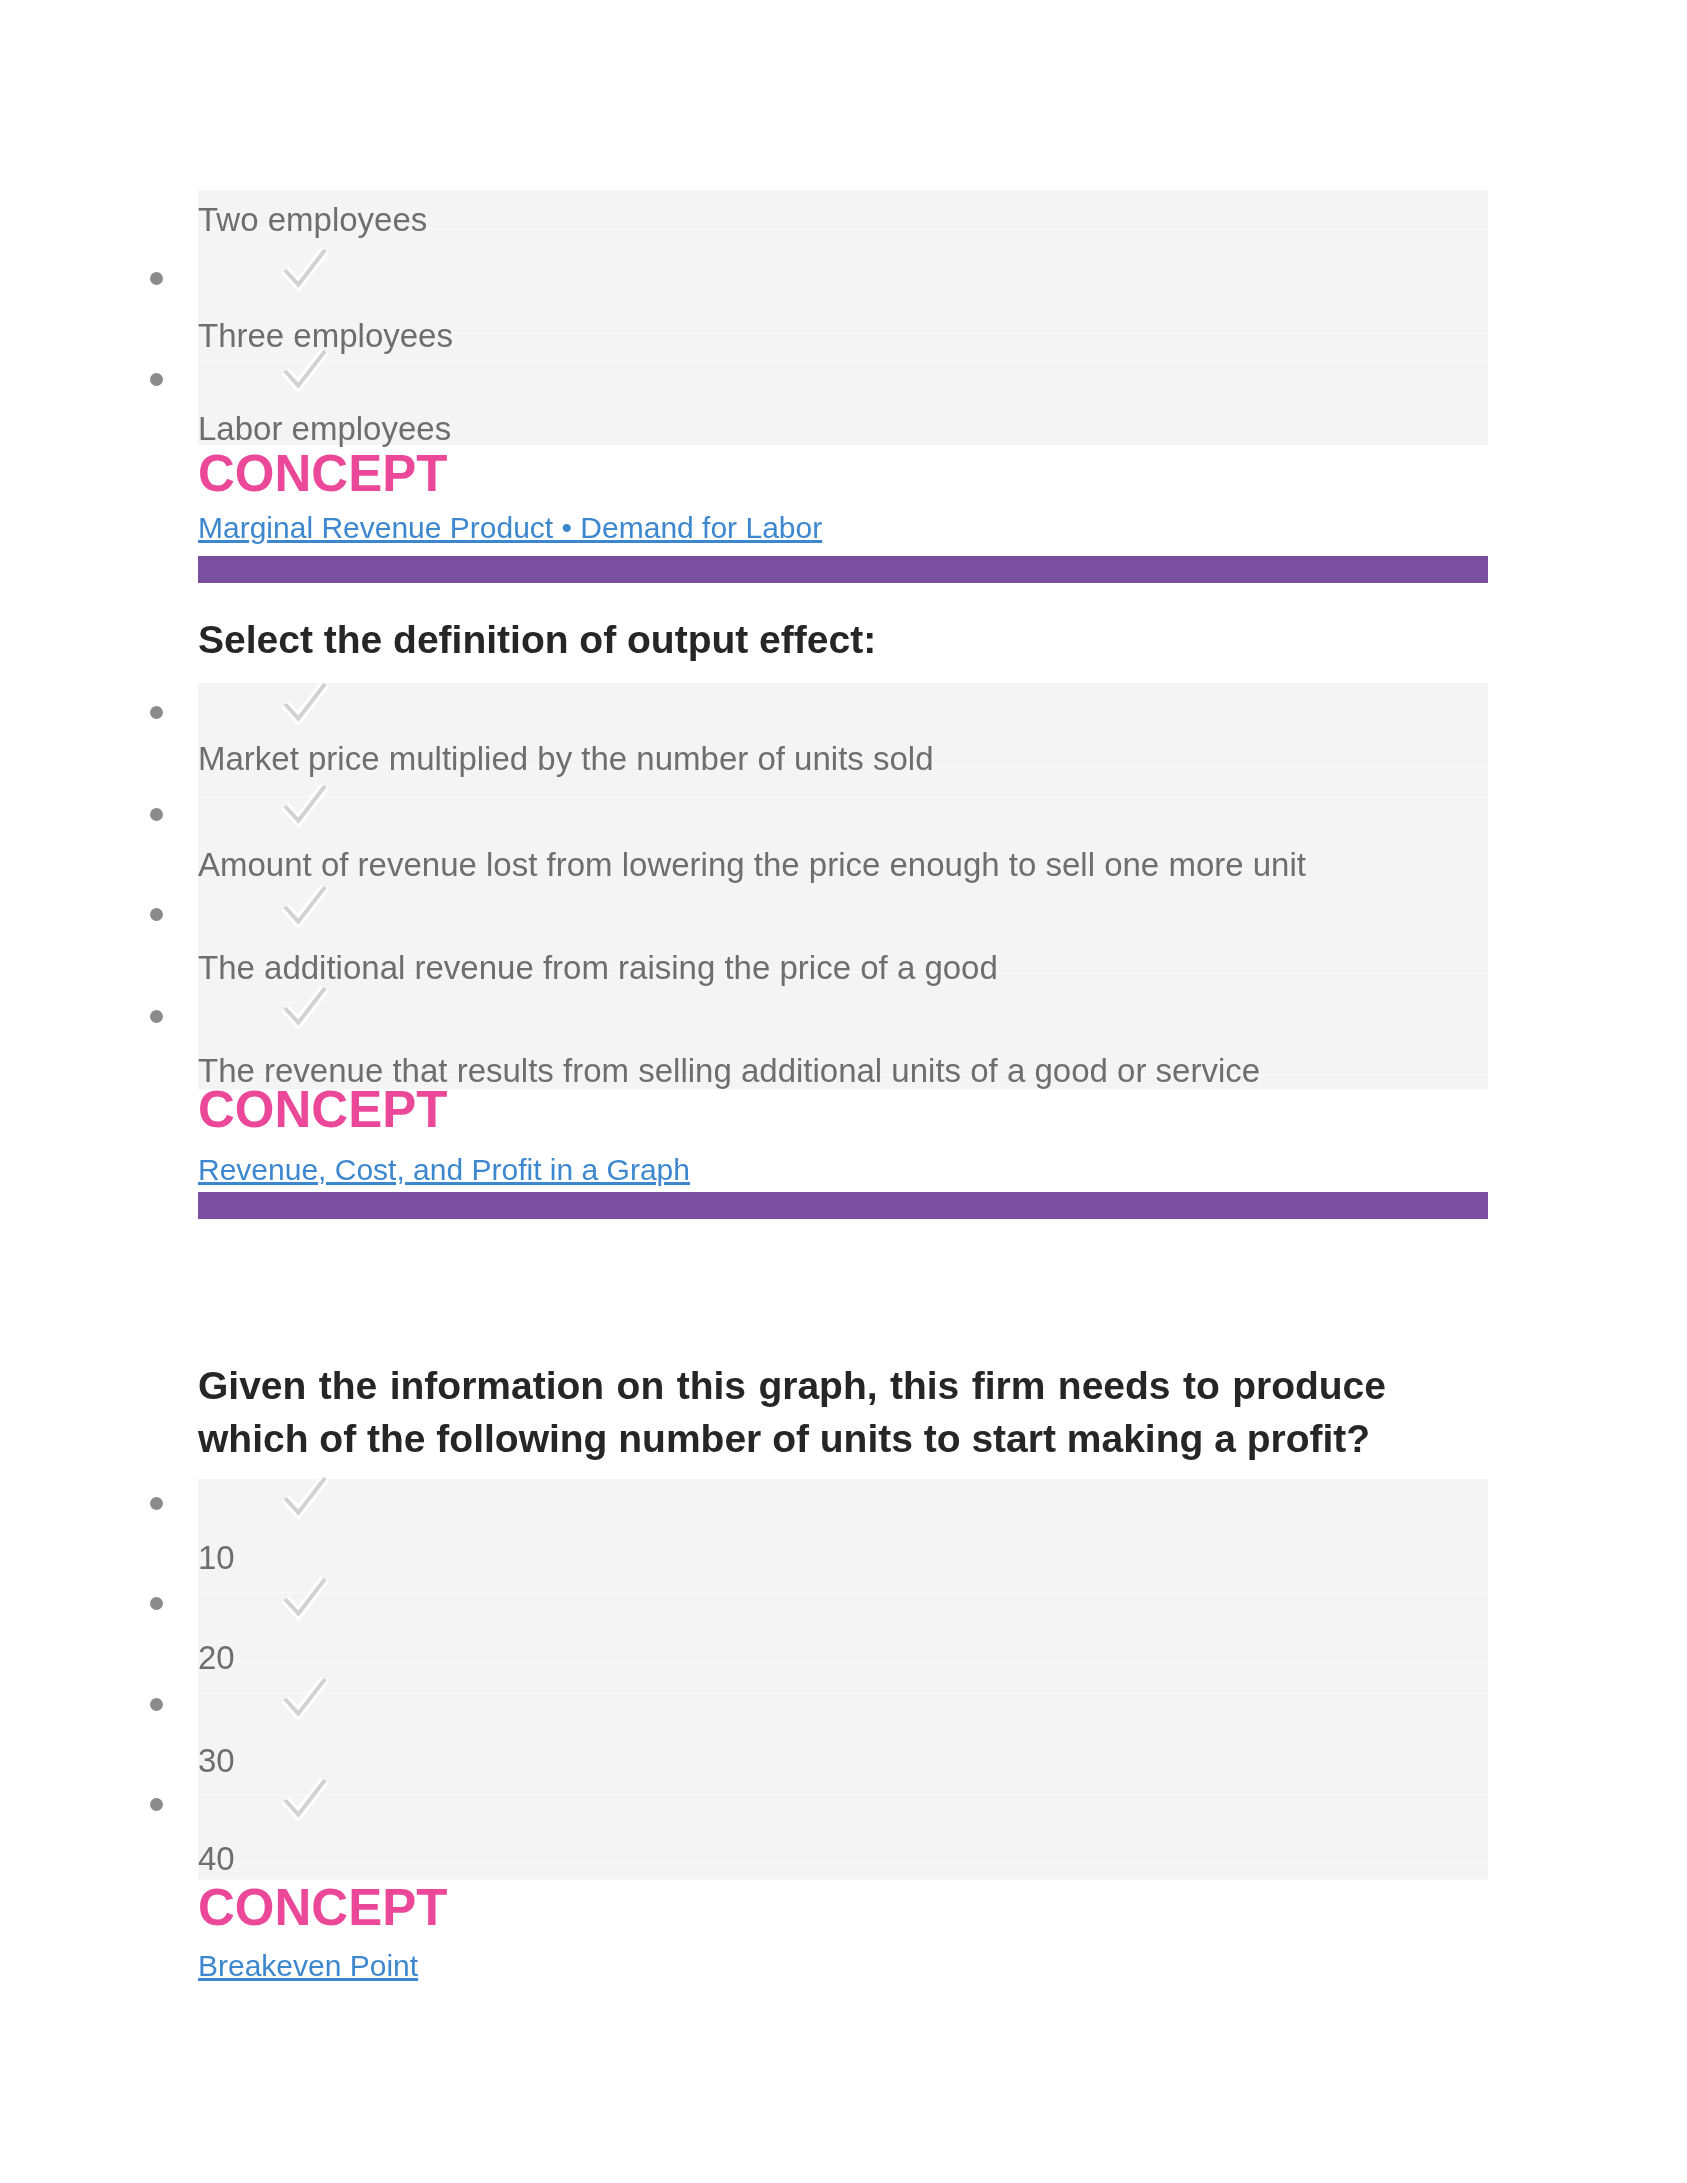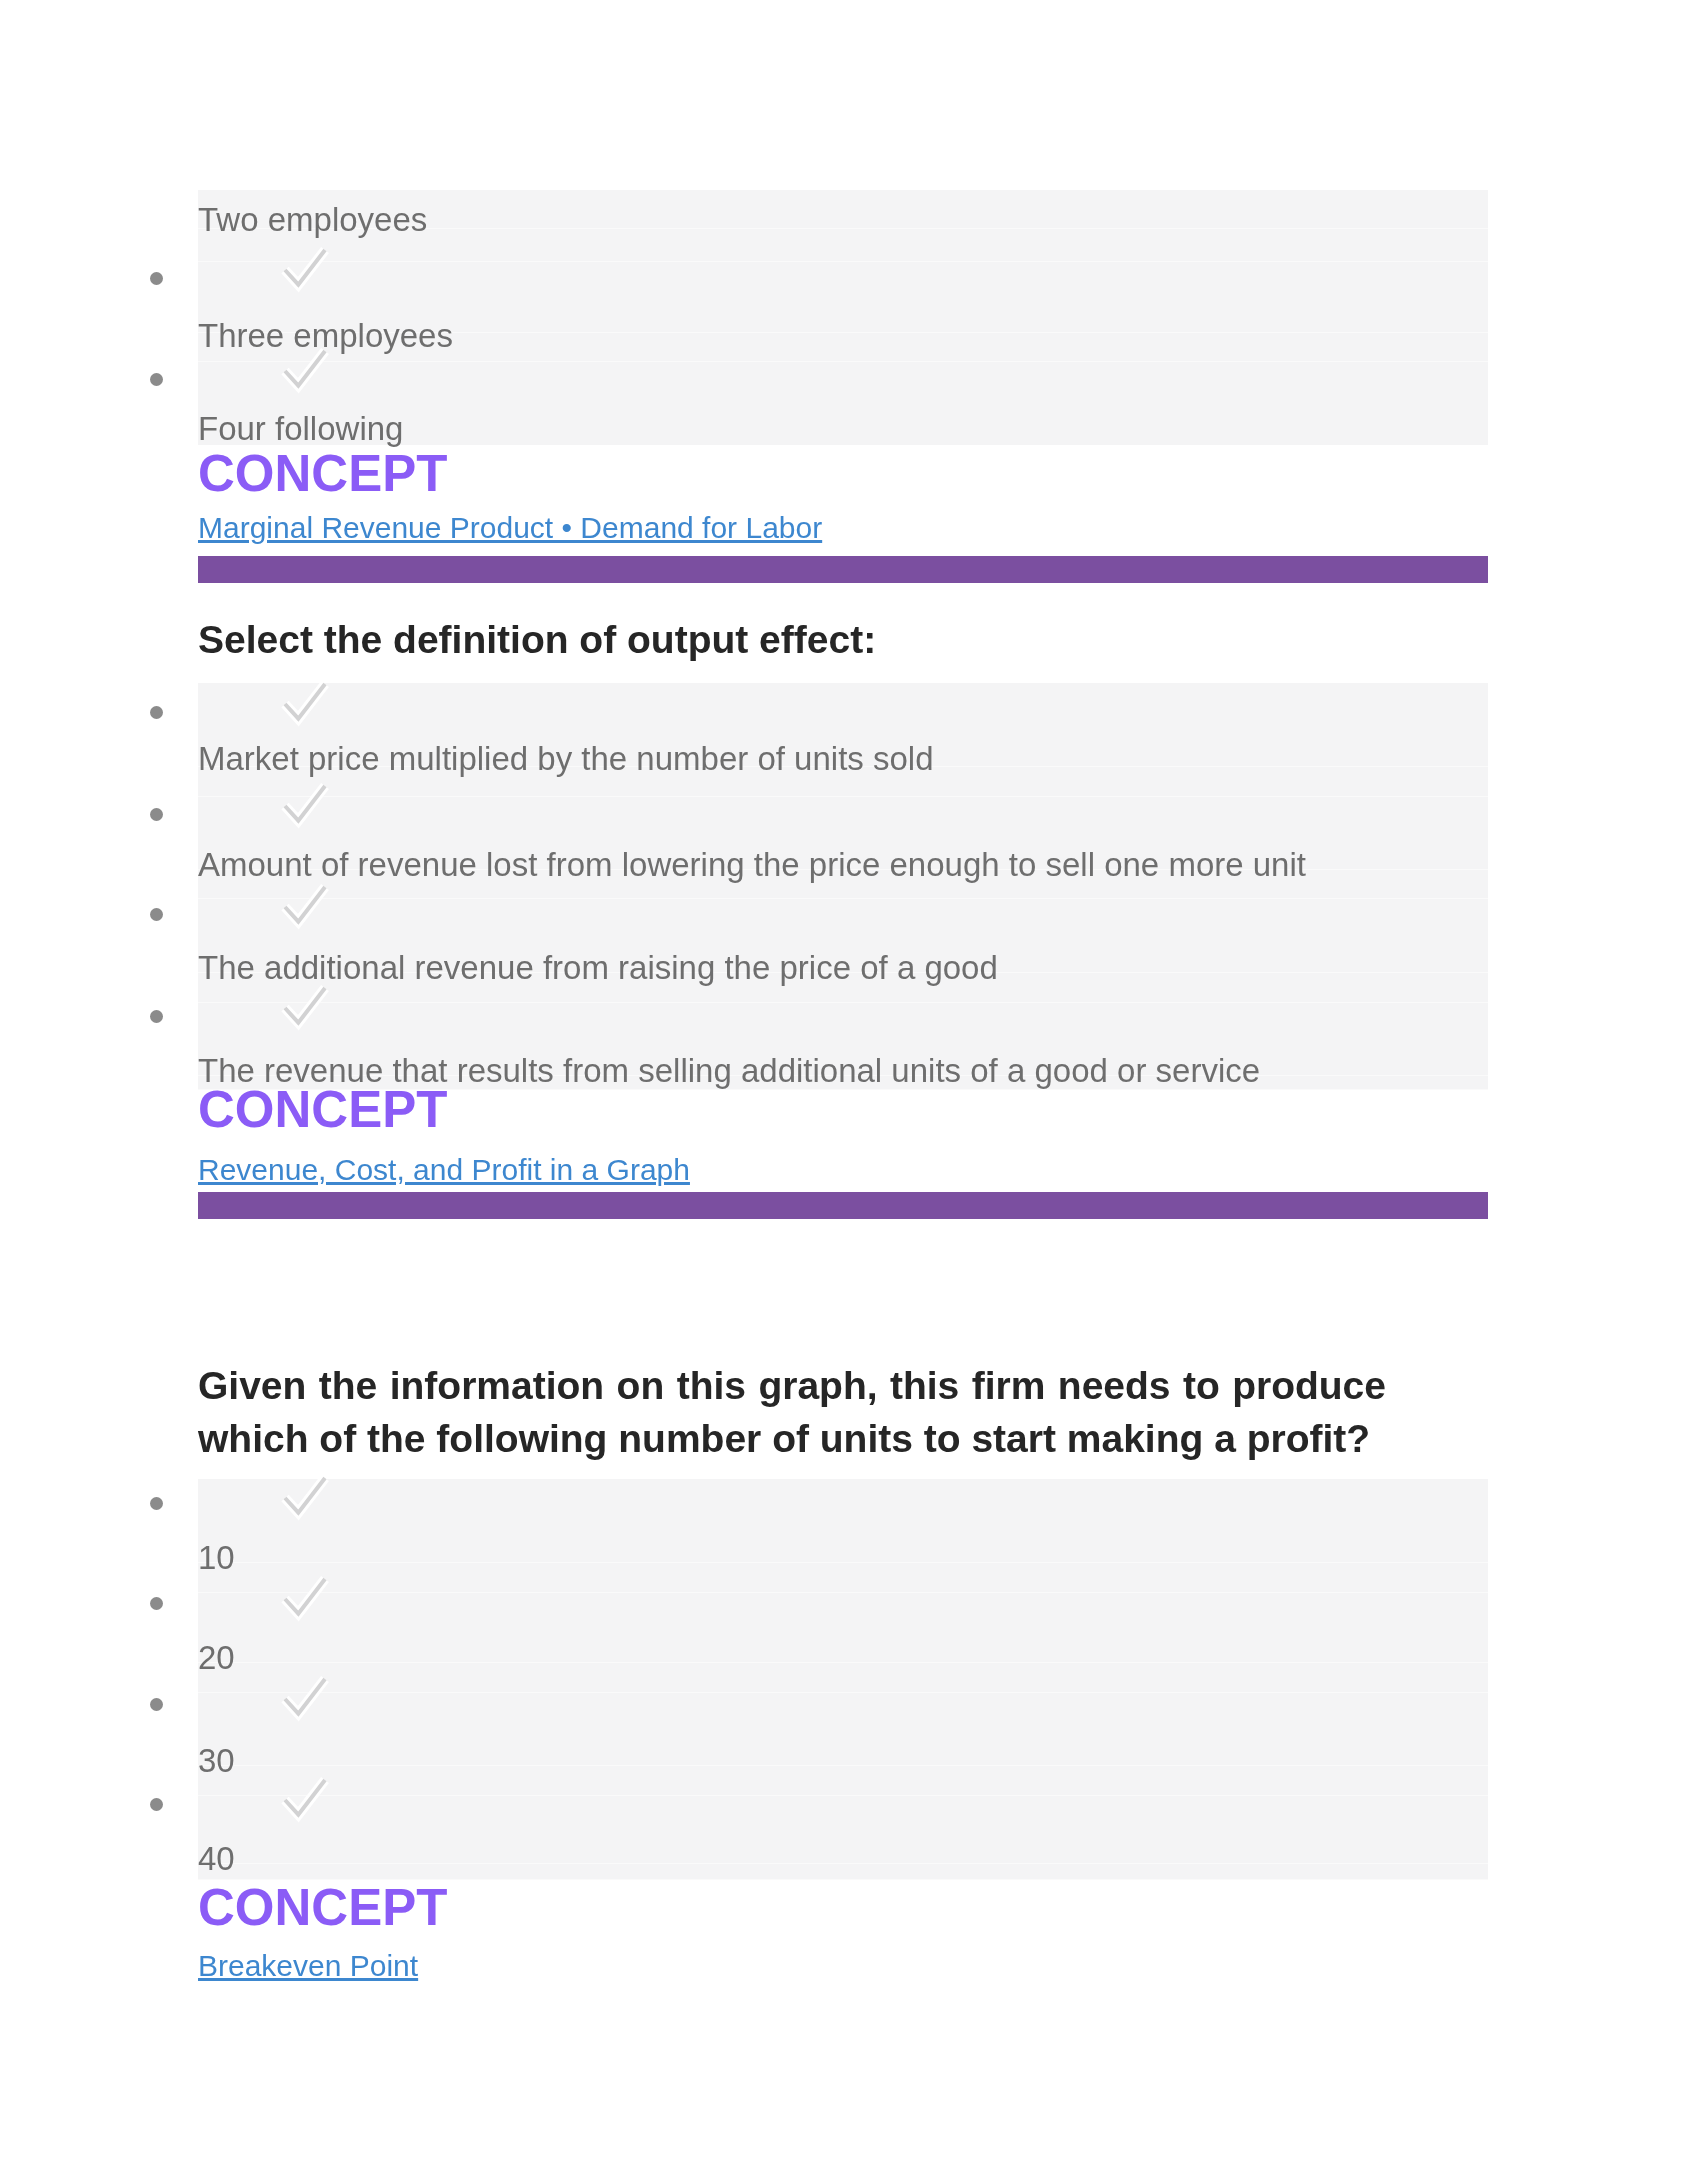--- a/index.html
+++ b/index.html
@@ -7,21 +7,21 @@
   body{width:1687px;height:2183px;font-family:"Liberation Sans",sans-serif;}
   .page{position:relative;width:1687px;height:2183px;background:#ffffff;overflow:hidden;}
 
   .band{position:absolute;left:198px;width:1290px;background:#f4f4f5;}
   .rowsep{position:absolute;left:198px;width:1290px;height:1.3px;background:#fafafa;}
   .bullet{position:absolute;width:13.2px;height:13.2px;border-radius:50%;background:#8b8b8b;}
   .radio{position:absolute;width:52px;height:52px;}
   .radio svg{display:block;width:52px;height:52px;}
 
   .opttext{position:absolute;left:198px;font-size:33px;line-height:38px;color:#6e6e6e;white-space:nowrap;}
-  .concept{position:absolute;left:198px;font-size:51px;line-height:59px;font-weight:bold;color:#8b5cf6;}
+  .concept{position:absolute;left:198px;font-size:51px;line-height:59px;font-weight:bold;color:#ec4899;}
   .clink{position:absolute;left:198px;font-size:30px;line-height:34px;color:#3d87cf;white-space:nowrap;}
   .pbar{position:absolute;left:198px;width:1290px;height:26.5px;background:#7b4fa0;}
   .qtext{position:absolute;left:198px;width:1188px;font-size:39px;line-height:53px;font-weight:bold;color:#262626;text-align:justify;}
   .qtext.one{width:1290px;}
 </style>
 </head>
 <body>
 
 <div class="page">
 
@@ -41,21 +41,21 @@
     </span>
   <span class="radio" style="left:277px;top:347px;">
       <svg viewBox="0 0 78 78" aria-hidden="true">
         <path d="M30 52 L16 36 L30 62 L70 8 Z" fill="#ffffff"></path>
         <path d="M12 36 L32 58 L72 6" fill="none" stroke="#ffffff" stroke-width="15" stroke-linecap="butt" stroke-linejoin="miter"></path>
         <path d="M12 36 L32 58 L72 6" fill="none" stroke="#d2d2d3" stroke-width="6" stroke-linecap="butt" stroke-linejoin="miter"></path>
       </svg>
     </span>
   <div class="opttext" style="top:201px;">Two employees</div>
   <div class="opttext" style="top:306px;margin-top:11px;">Three employees</div>
-  <div class="opttext" style="top:410px;">Four following</div>
+  <div class="opttext" style="top:410px;">Labor employees</div>
 
   <div class="concept" style="top:444px;">CONCEPT</div>
   <a class="clink" href="#" style="top:511px;">Marginal Revenue Product • Demand for Labor</a>
   <div class="pbar" style="top:556px;"></div>
 
   <div class="qtext one" style="top:613px;">Select the definition of output effect:</div>
   <div class="band" style="top:683px;height:406px;"></div>
   <span class="rowsep" style="top:766px;"></span>
   <span class="rowsep" style="top:796px;"></span>
   <span class="rowsep" style="top:869px;"></span>

